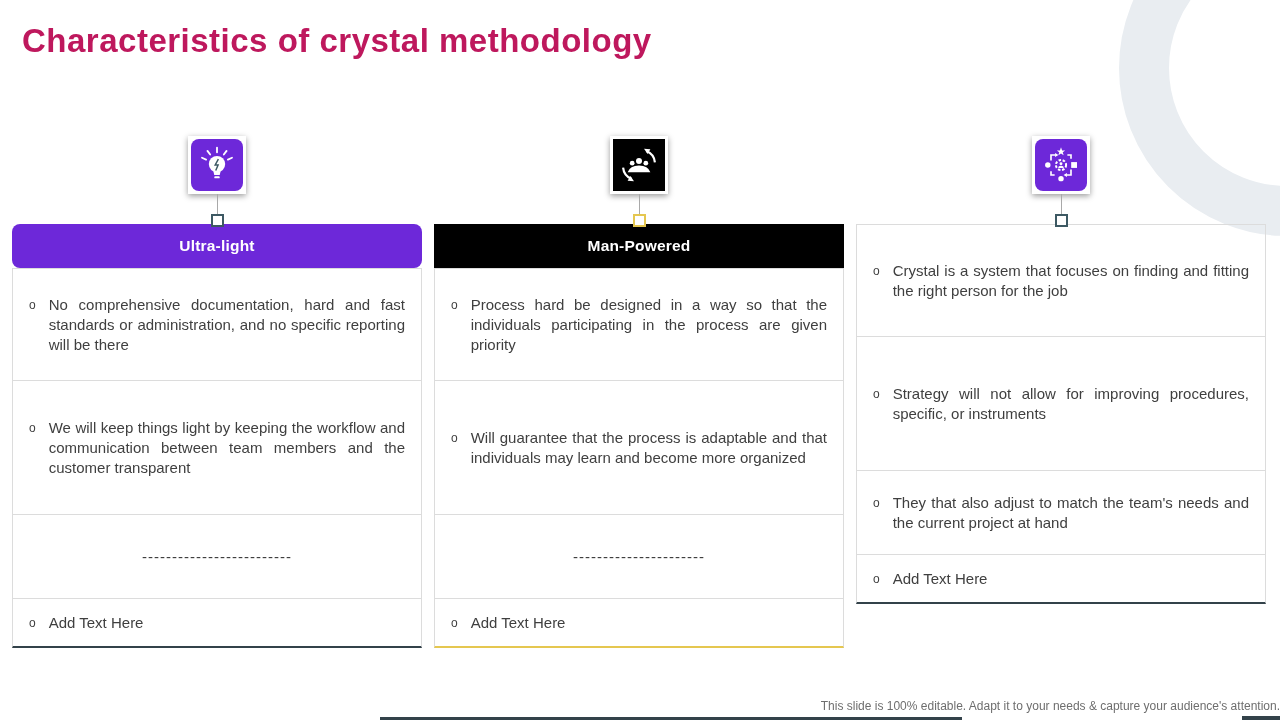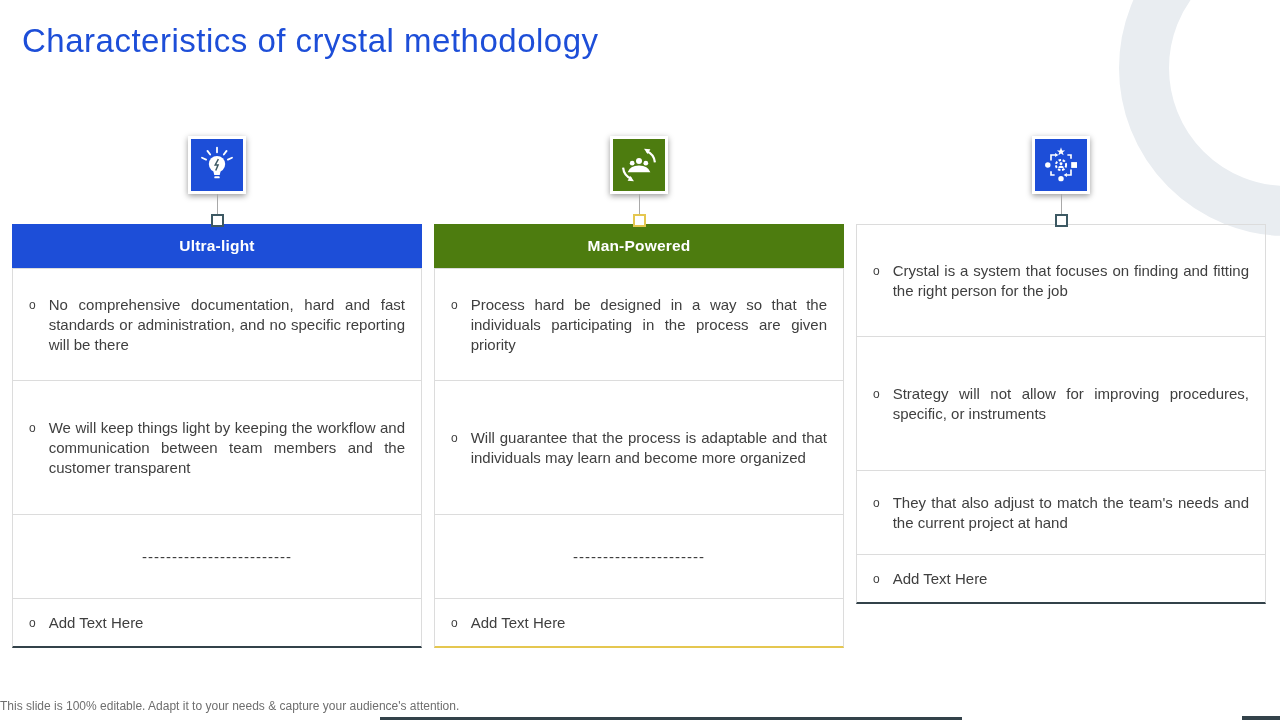--- a/index.html
+++ b/index.html
@@ -3,33 +3,33 @@
 <meta charset="utf-8">
 <style>
   html,body{margin:0;padding:0;background:#fff;}
   .slide{position:relative;width:1280px;height:720px;background:#ffffff;overflow:hidden;
          font-family:"Liberation Sans",sans-serif;}
 
   
   .ring{position:absolute;left:1119px;top:-100px;width:236px;height:236px;
         border:50px solid #e9edf1;border-radius:50%;z-index:0;}
 
-  .title{position:absolute;left:22px;top:22px;font-size:33px;color:#1d4ed8;
-         letter-spacing:0.5px;font-weight:400;z-index:2;}
+  .title{position:absolute;left:22px;top:22px;font-size:33px;color:#be185d;
+         letter-spacing:0.5px;font-weight:700;z-index:2;}
   .subtitle{position:absolute;left:24px;top:74px;font-size:11px;font-weight:bold;
             color:#5a5a5a;z-index:2;}
 
   .board{position:absolute;left:12px;top:136px;width:1254px;display:flex;gap:12px;z-index:2;}
   .column{width:410px;display:flex;flex-direction:column;align-items:center;}
 
   .icon-frame{width:58px;height:58px;background:#fff;padding:3px;box-sizing:border-box;
               box-shadow:0 2px 6px rgba(0,0,0,0.4);}
   .icon-box{width:52px;height:52px;display:flex;align-items:center;justify-content:center;}
-  .teal-bg{background:#1d4ed8;}
-  .yellow-bg{background:#4d7c0f;}
+  .teal-bg{background:#6d28d9;border-radius:8px;}
+  .yellow-bg{background:#000000;}
 
   .connector-line{width:1px;height:20px;background:#a9a9a9;}
   .connector-square{width:9px;height:9px;background:#fff;border:2px solid #3d5963;
                     margin-bottom:-3px;position:relative;z-index:3;}
   .connector-square.yellow-border{border-color:#e5c750;}
 
   .col-header{width:100%;height:44px;display:flex;align-items:center;justify-content:center;
               color:#fff;font-weight:bold;font-size:15.5px;letter-spacing:0.2px;}
 
   .cells{width:100%;box-sizing:border-box;border-left:1px solid #dcdcdc;border-right:1px solid #dcdcdc;}
@@ -40,21 +40,21 @@
   .cell.r1{height:112px;}
   .cell.r2{height:134px;}
   .cell.r3{height:84px;}
   .cell.r4{height:48px;}
   .cell .inner{display:flex;align-items:flex-start;width:100%;}
   .bullet{font-size:12px;line-height:20px;color:#3f3f3f;margin-right:13px;flex:none;}
   .celltext{font-size:15px;line-height:20px;color:#3f3f3f;text-align:justify;flex:1;}
   .cell.center{justify-content:center;}
   .cell.center .celltext{text-align:center;flex:none;letter-spacing:1px;}
 
-  .footer{position:absolute;left:0;right:0;top:699px;text-align:left;font-size:12px;
+  .footer{position:absolute;left:0;right:0;top:699px;text-align:right;font-size:12px;
           color:#6e6e6e;z-index:2;}
   .footer-line{position:absolute;left:380px;top:717px;width:582px;height:3px;background:#33424a;z-index:2;}
   .corner-bar{position:absolute;left:1242px;top:716px;width:38px;height:4px;background:#33424a;z-index:2;}
 
   svg .wl{stroke:#fff;stroke-width:2;stroke-linecap:round;fill:none;}
 </style>
 </head>
 <body>
 
 <div class="slide">

